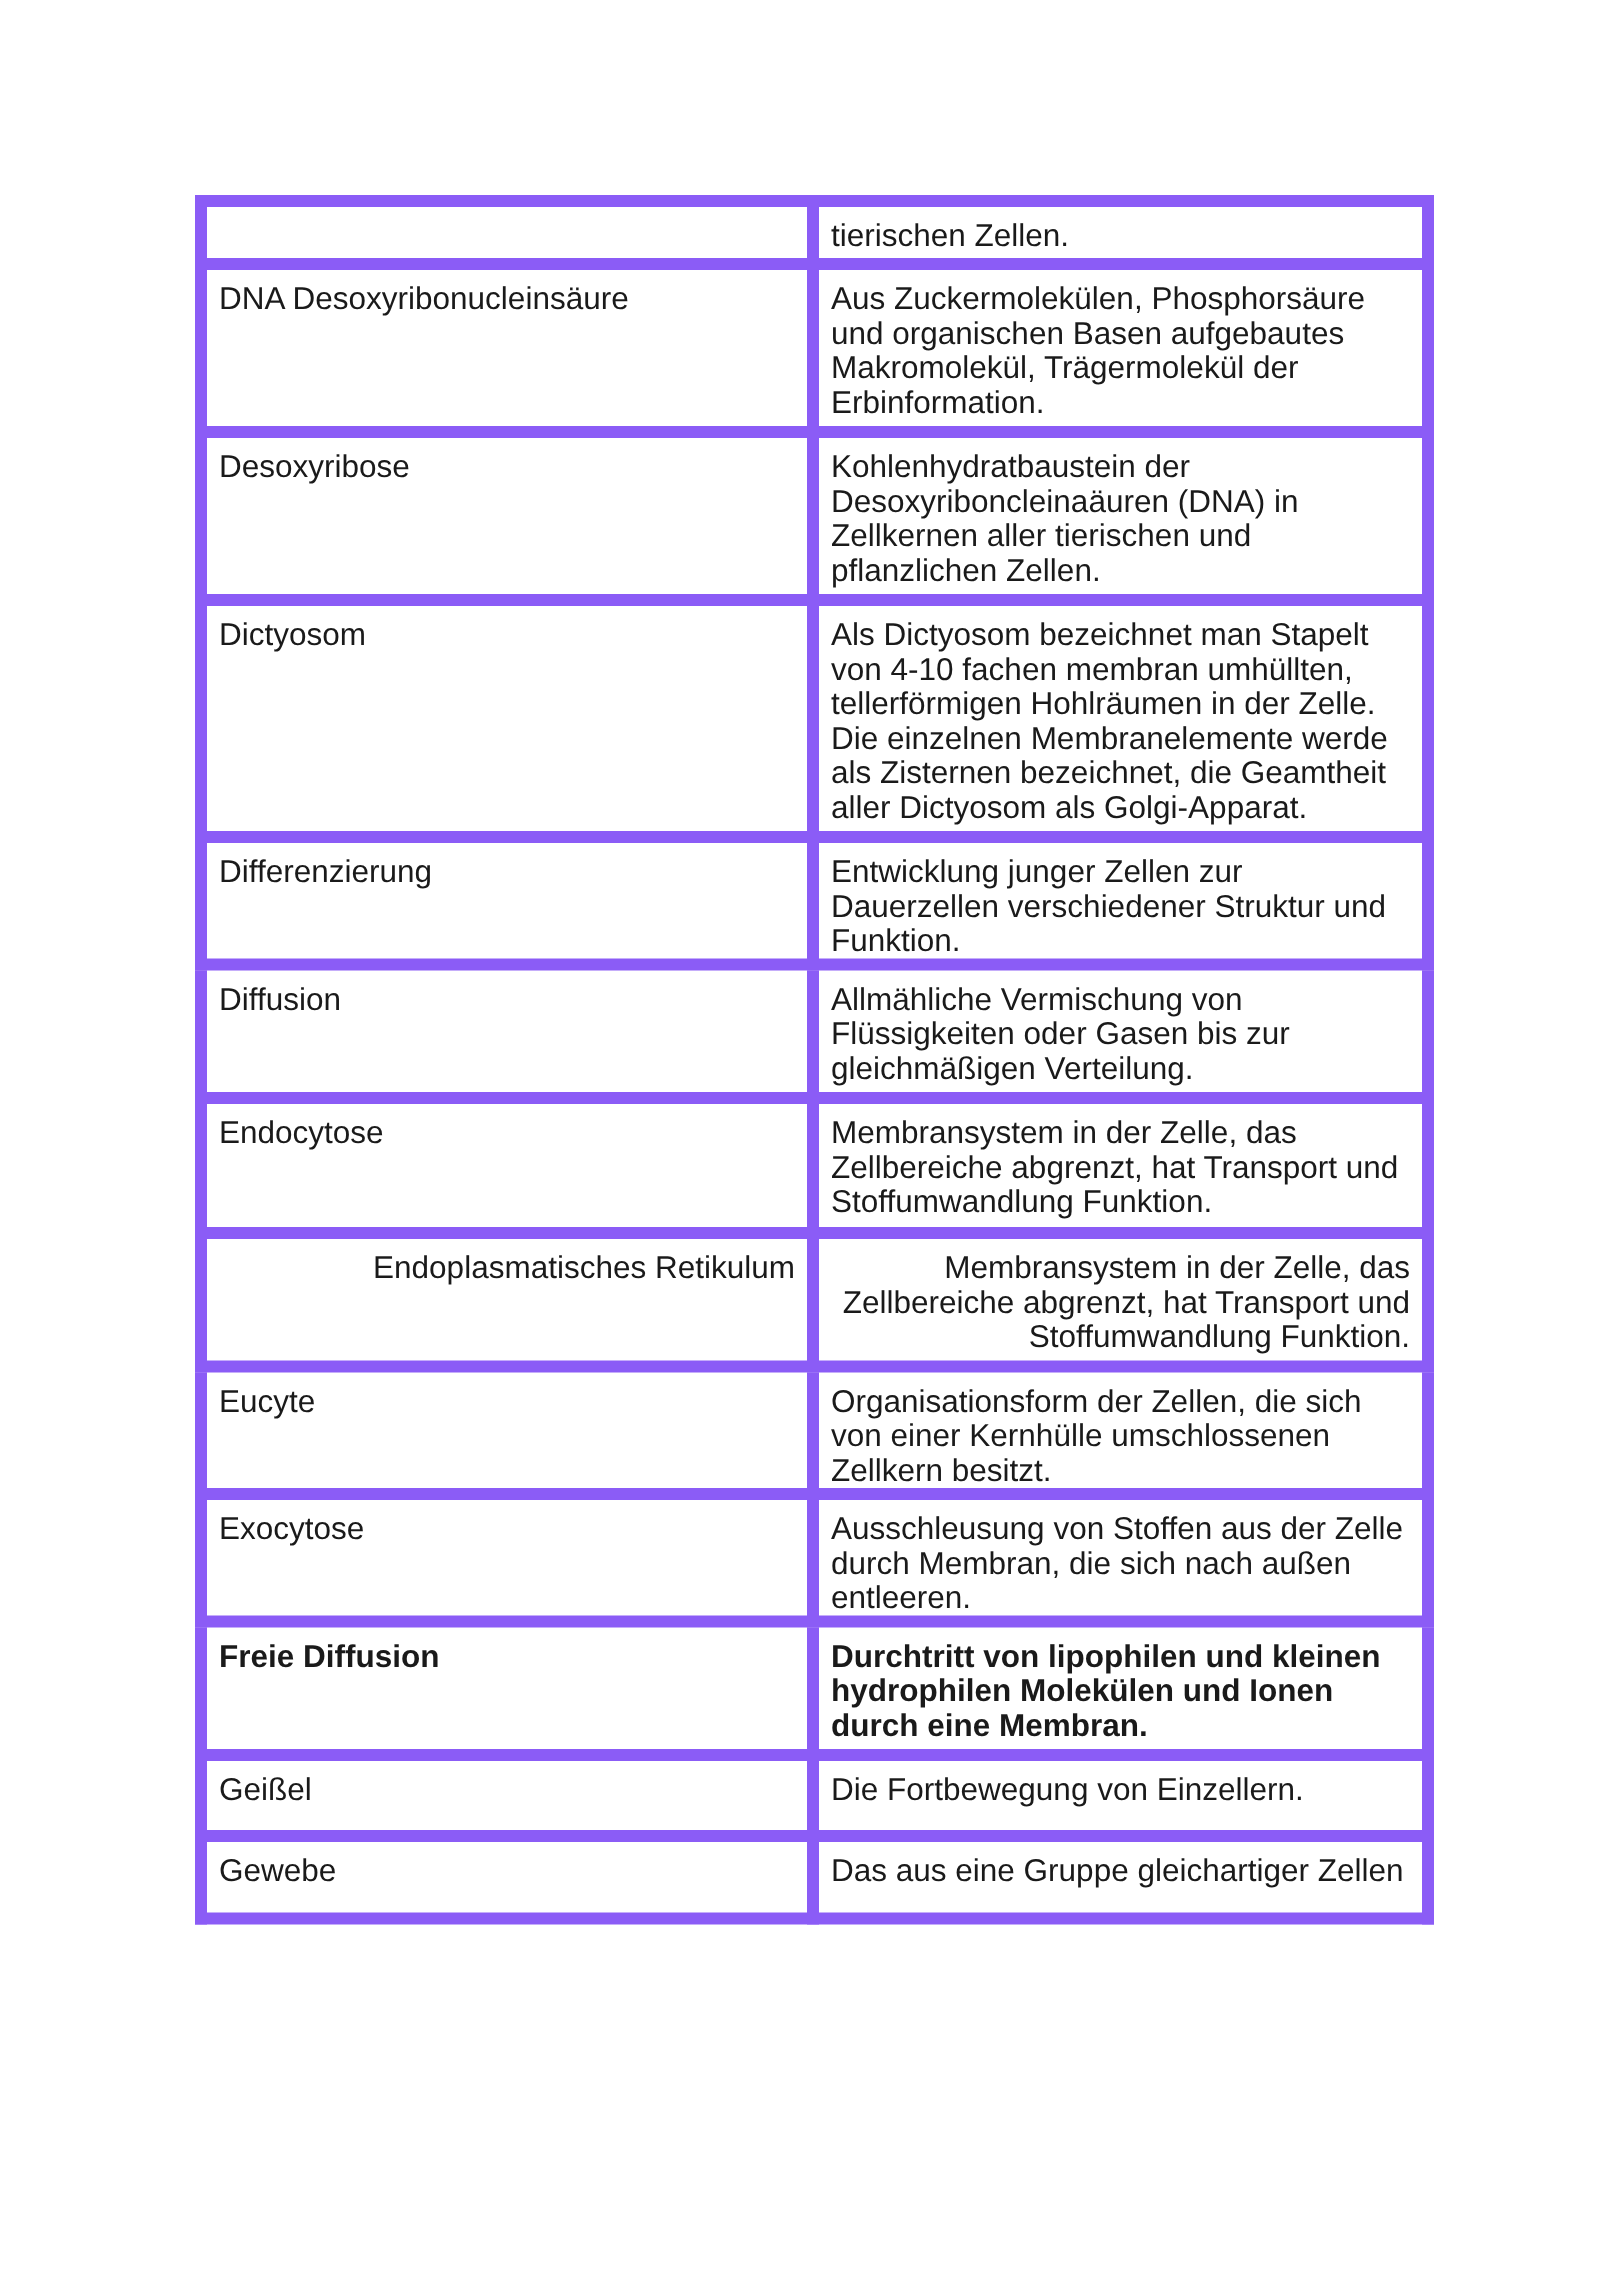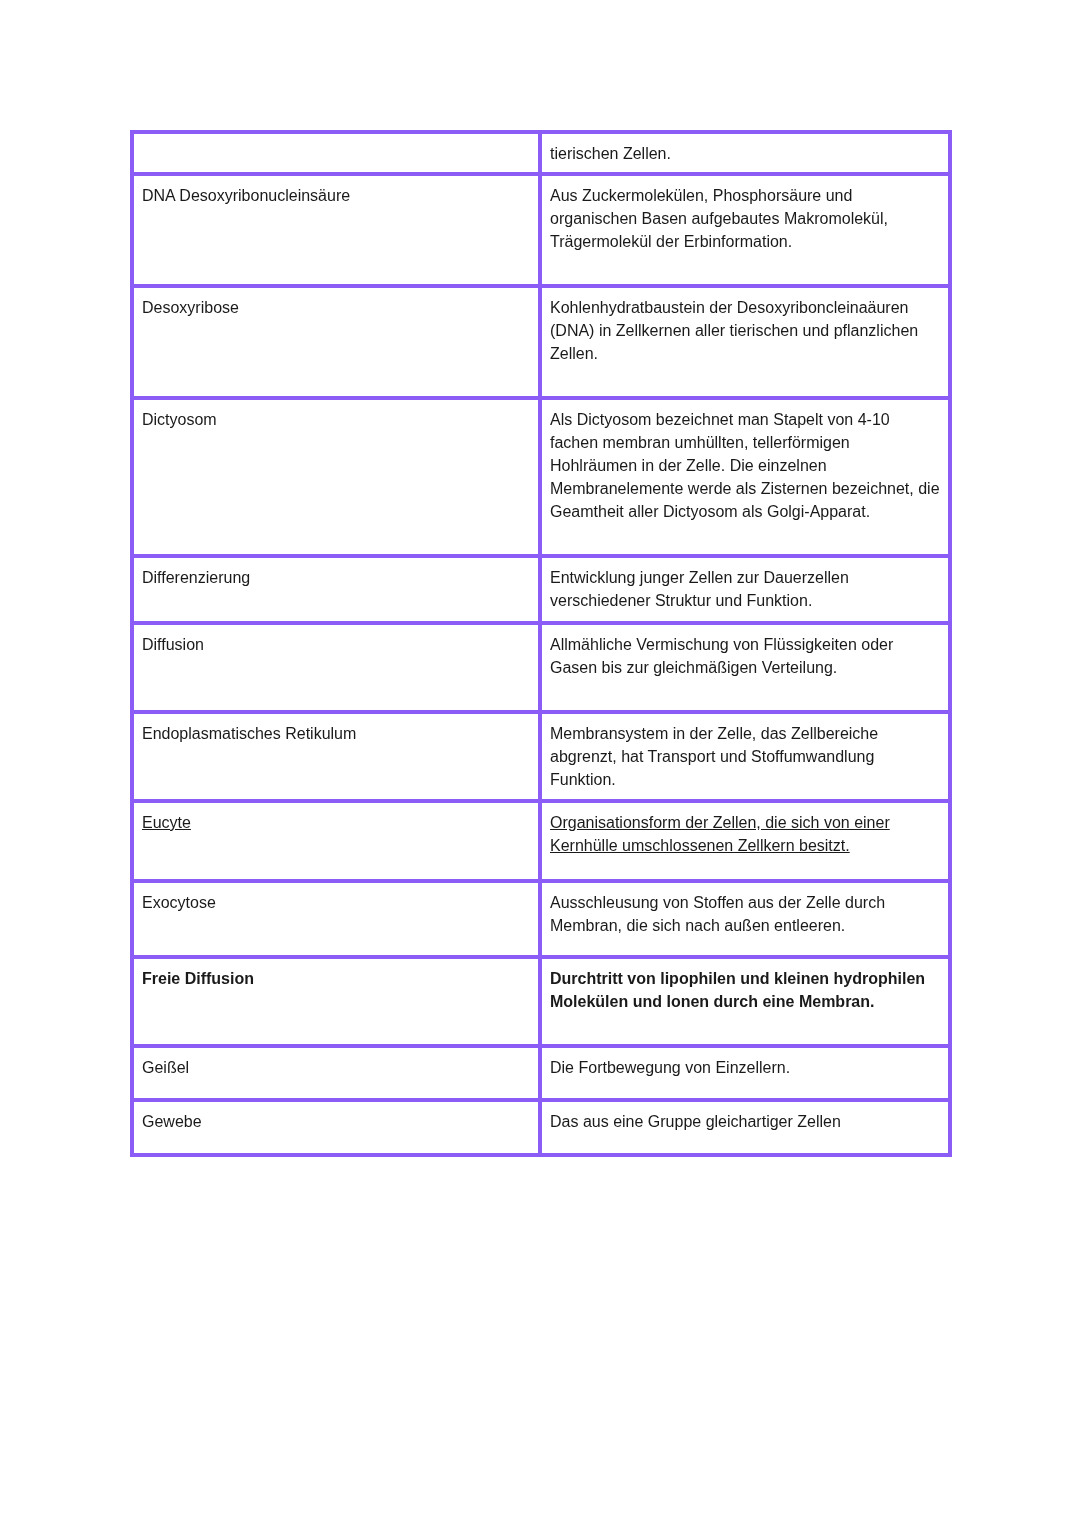--- a/index.html
+++ b/index.html
@@ -1,22 +1,22 @@
 <!DOCTYPE html>
 <html><head>
 <meta charset="utf-8">
 <style>
   html, body { margin: 0; padding: 0; background: #ffffff; }
   body { width: 1080px; height: 1525px; position: relative; overflow: hidden;
          font-family: "Liberation Sans", sans-serif; color: #1a1a1a; }
   .page { position: absolute; left: 0; top: 0; width: 1080px; height: 1525px; background: #fff; }
   table.glossary { position: absolute; left: 130px; top: 130px; width: 818px;
                    border-collapse: collapse; table-layout: fixed; }
-  table.glossary td { border: 4px solid #8b5cf6; vertical-align: top;
-                      padding: 8px 8px 0 8px; font-size: 16px; line-height: 23px;
+  table.glossary td { border: 8px solid #8b5cf6; vertical-align: top;
+                      padding: 8px 8px 0 8px; font-size: 21px; line-height: 23px;
                       box-sizing: border-box; }
   table.glossary td.term { width: 408px; border-radius: 10px; }
   table.glossary td.def { width: 410px; }
 </style>
 </head>
 <body>
 
 <div class="page">
   <table class="glossary">
     <tbody id="glossary-body">
@@ -37,25 +37,29 @@
           <td class="def">Als Dictyosom bezeichnet man Stapelt von 4-10 fachen membran umhüllten, tellerförmigen Hohlräumen in der Zelle. Die einzelnen Membranelemente werde als Zisternen bezeichnet, die Geamtheit aller Dictyosom als Golgi-Apparat.</td>
         </tr>
       <tr style="height: 67px;">
           <td class="term">Differenzierung</td>
           <td class="def">Entwicklung junger Zellen zur Dauerzellen verschiedener Struktur und Funktion.</td>
         </tr>
       <tr style="height: 89px;">
           <td class="term">Diffusion</td>
           <td class="def">Allmähliche Vermischung von Flüssigkeiten oder Gasen bis zur gleichmäßigen Verteilung.</td>
         </tr>
-      <tr style="height: 89px;">
+      <tr style="height: 90px;">
+          <td class="term">Endocytose</td>
+          <td class="def">Membransystem in der Zelle, das Zellbereiche abgrenzt, hat Transport und Stoffumwandlung Funktion.</td>
+        </tr>
+      <tr style="height: 89px; text-align: right;">
           <td class="term">Endoplasmatisches Retikulum</td>
           <td class="def">Membransystem in der Zelle, das Zellbereiche abgrenzt, hat Transport und Stoffumwandlung Funktion.</td>
         </tr>
-      <tr style="height: 80px; text-decoration: underline;">
+      <tr style="height: 80px;">
           <td class="term">Eucyte</td>
           <td class="def">Organisationsform der Zellen, die sich von einer Kernhülle umschlossenen Zellkern besitzt.</td>
         </tr>
       <tr style="height: 76px;">
           <td class="term">Exocytose</td>
           <td class="def">Ausschleusung von Stoffen aus der Zelle durch Membran, die sich nach außen entleeren.</td>
         </tr>
       <tr style="height: 89px; font-weight: bold;">
           <td class="term">Freie Diffusion</td>
           <td class="def">Durchtritt von lipophilen und kleinen hydrophilen Molekülen und Ionen durch eine Membran.</td>

